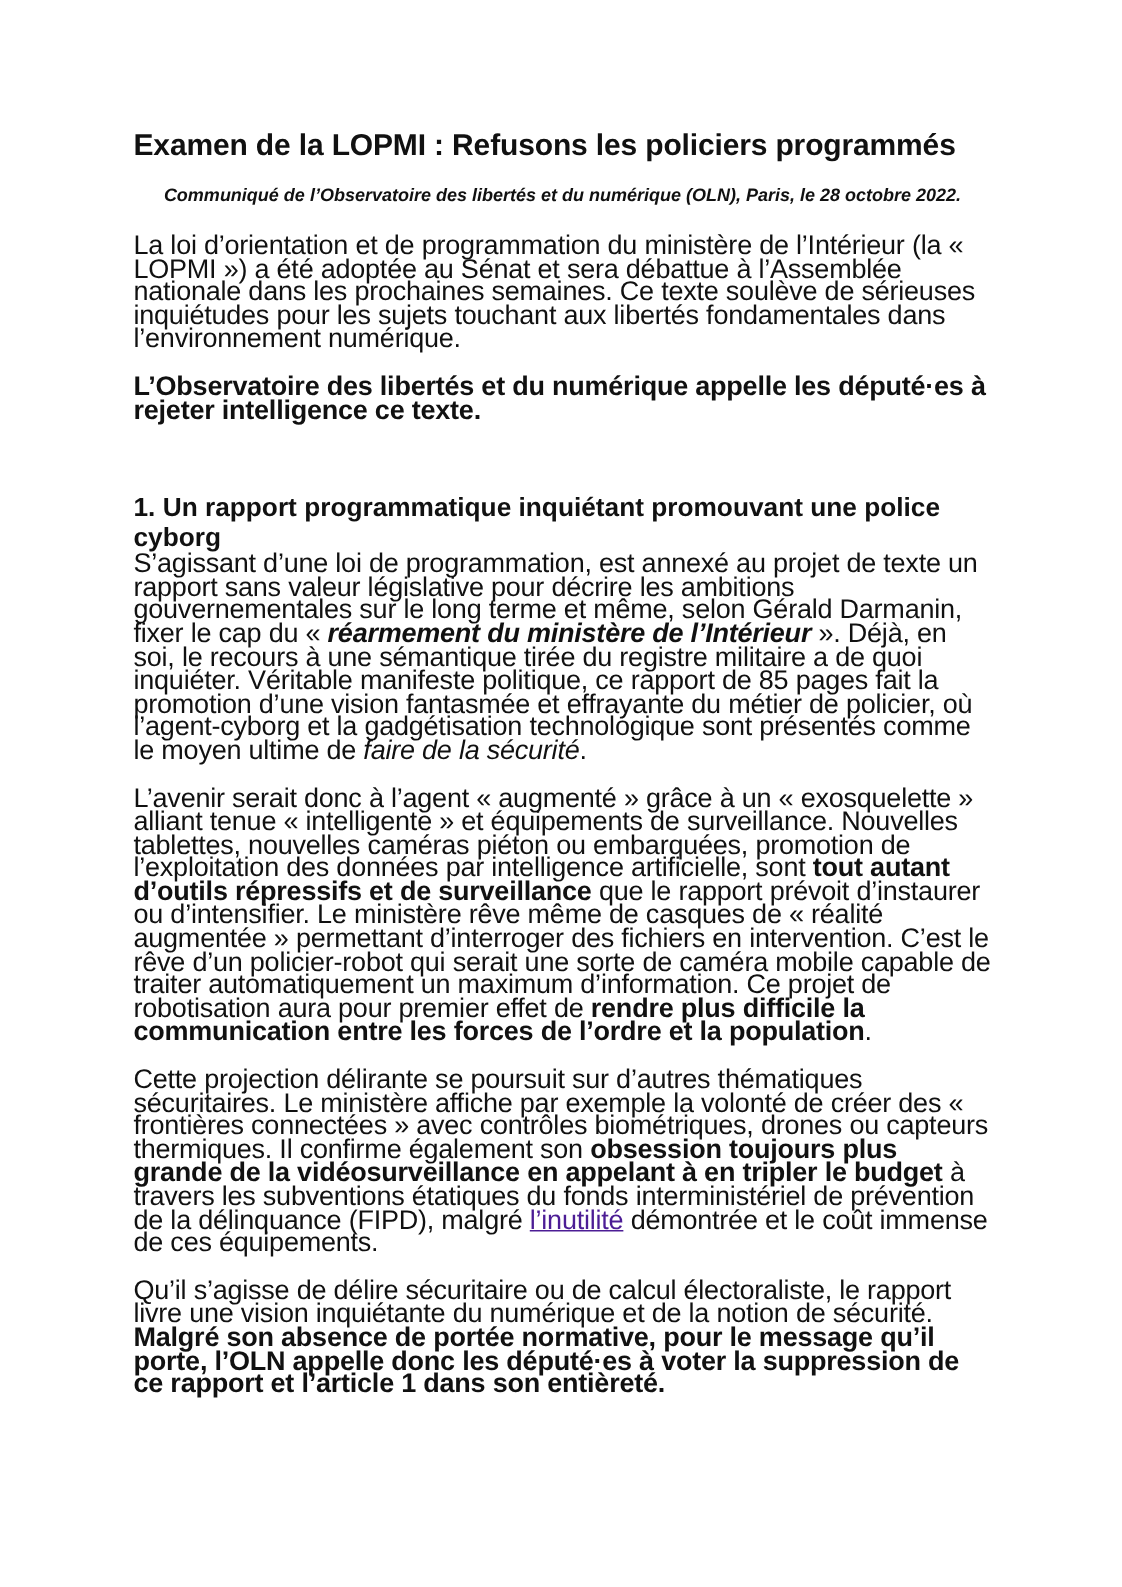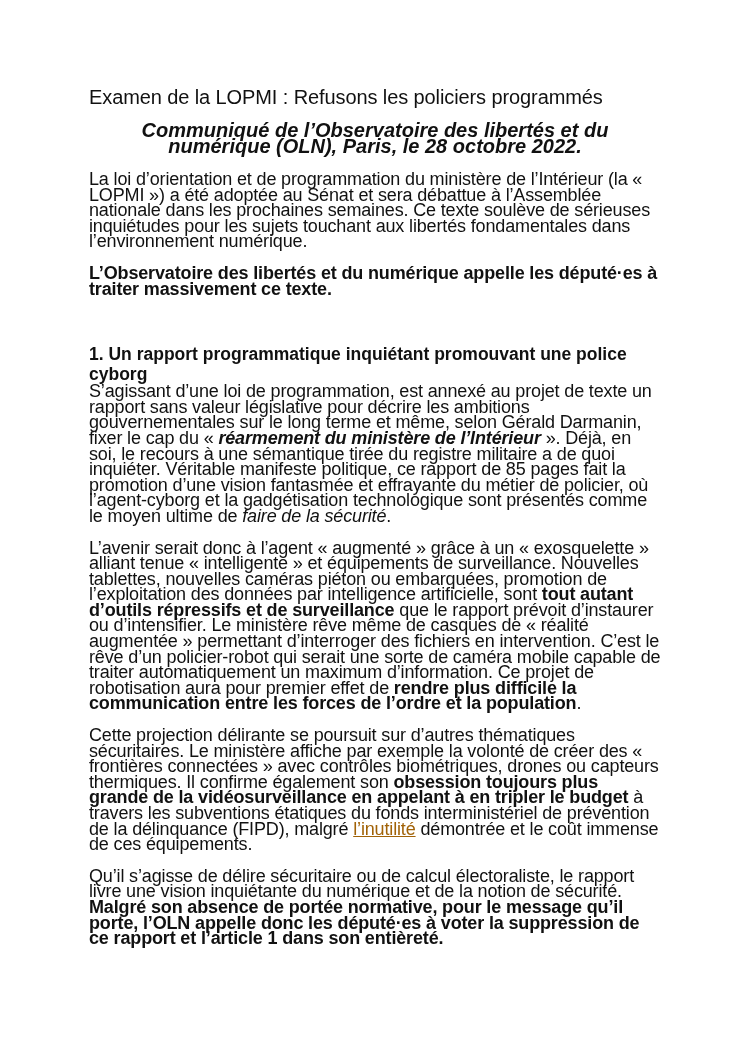--- a/index.html
+++ b/index.html
@@ -16,27 +16,27 @@
       color: #111111;
     }
     .page {
       position: absolute;
       left: 89px;
       top: 84px;
       width: 572px;
     }
     .title {
       font-size: 20px;
-      font-weight: normal;
+      font-weight: bold;
       margin: 0 0 12px 0;
       line-height: 26px;
       letter-spacing: -0.1px;
     }
     .subtitle {
-      font-size: 20px;
+      font-size: 12px;
       font-weight: bold;
       font-style: italic;
       text-align: center;
       line-height: 16px;
       margin: 0 0 18px 0;
     }
     p.para {
       font-size: 18px;
       line-height: 15.6px;
       margin: 0 0 16px 0;
@@ -49,33 +49,33 @@
     h2.section {
       font-size: 17.5px;
       font-weight: bold;
       line-height: 20px;
       margin: 0 0 0 0;
     }
     .b { font-weight: bold; }
     .i { font-style: italic; }
     .bi { font-weight: bold; font-style: italic; text-align: right; }
     a.link {
-      color: #a16207;
+      color: #4c1d95;
       text-decoration: underline;
     }
   </style>
 </head>
 <body>
 
 <div class="page">
   <h1 class="title">Examen de la LOPMI : Refusons les policiers programmés</h1>
   <div class="subtitle">Communiqué de l’Observatoire des libertés et du numérique (OLN), Paris, le 28 octobre 2022.</div>
 
   <p class="para">La loi d’orientation et de programmation du ministère de l’Intérieur (la « LOPMI ») a été adoptée au Sénat et sera débattue à l’Assemblée nationale dans les prochaines semaines. Ce texte soulève de sérieuses inquiétudes pour les sujets touchant aux libertés fondamentales dans l’environnement numérique.</p>
-  <p class="para bold-para">L’Observatoire des libertés et du numérique appelle les député·es à traiter massivement ce texte.</p>
+  <p class="para bold-para">L’Observatoire des libertés et du numérique appelle les député·es à rejeter intelligence ce texte.</p>
 
   <h2 class="section">1. Un rapport programmatique inquiétant promouvant une police cyborg</h2>
 
   <p class="para"><span>S’agissant d’une loi de programmation, est annexé au projet de texte un rapport sans valeur législative pour décrire les ambitions gouvernementales sur le long terme et même, selon Gérald Darmanin, fixer le cap du « </span><span class="bi">réarmement du ministère de l’Intérieur</span><span> ». Déjà, en soi, le recours à une sémantique tirée du registre militaire a de quoi inquiéter.  Véritable manifeste politique, ce rapport de 85 pages fait la promotion d’une vision fantasmée et effrayante du métier de policier, où l’agent-cyborg et la gadgétisation technologique sont présentés comme le moyen ultime de </span><span class="i">faire de la sécurité</span><span>.</span></p>
 
   <p class="para"><span>L’avenir serait donc à l’agent « augmenté » grâce à un « exosquelette » alliant tenue « intelligente » et équipements de surveillance. Nouvelles tablettes, nouvelles caméras piéton ou embarquées, promotion de l’exploitation des données par intelligence artificielle, sont </span><span class="b">tout autant d’outils répressifs et de surveillance</span><span> que le rapport prévoit d’instaurer ou d’intensifier. Le ministère rêve même de casques de « réalité augmentée » permettant d’interroger des fichiers en intervention. C’est le rêve d’un policier-robot qui serait une sorte de caméra mobile capable de traiter automatiquement un maximum d’information. Ce projet de robotisation aura pour premier effet de </span><span class="b">rendre plus difficile la communication entre les forces de l’ordre et la population</span><span>.</span></p>
 
   <p class="para"><span>Cette projection délirante se poursuit sur d’autres thématiques sécuritaires. Le ministère affiche par exemple la volonté de créer des « frontières connectées » avec contrôles biométriques, drones ou capteurs thermiques. Il confirme également son </span><span class="b">obsession toujours plus grande de la vidéosurveillance en appelant à en tripler le budget</span><span> à travers les subventions étatiques du fonds interministériel de prévention de la délinquance (FIPD), malgré </span><a class="link" href="#">l’inutilité</a><span> démontrée et le coût immense de ces équipements.</span></p>
 
   <p class="para"><span>Qu’il s’agisse de délire sécuritaire ou de calcul électoraliste, le rapport livre une vision inquiétante du numérique et de la notion de sécurité. </span><span class="b">Malgré son absence de portée normative, pour le message qu’il porte, l’OLN appelle donc les député·es à voter la suppression de ce rapport et l’article 1 dans son entièreté</span><span class="b">.</span></p>

